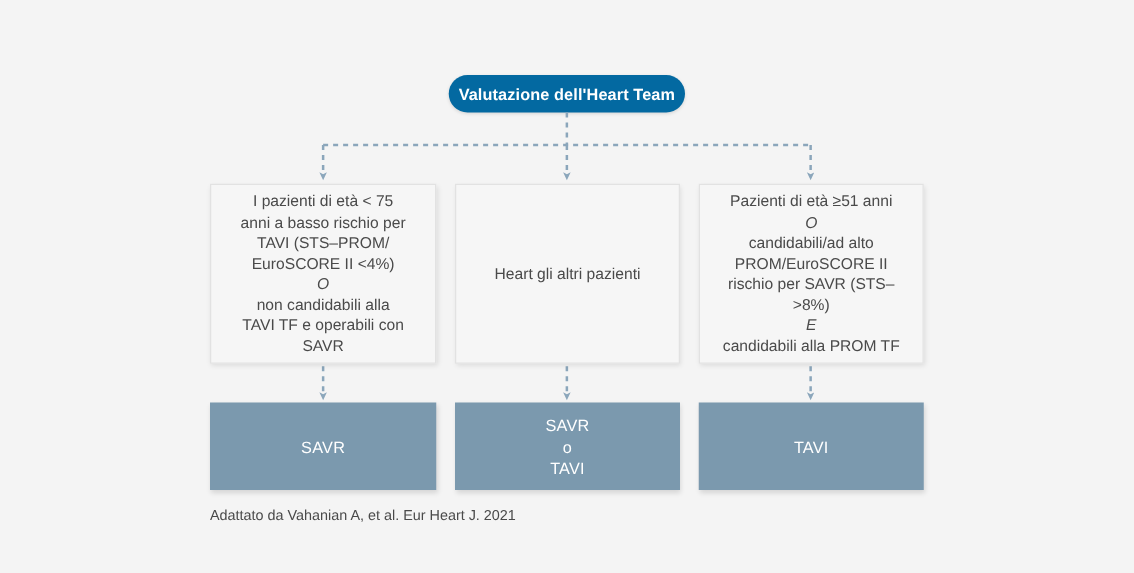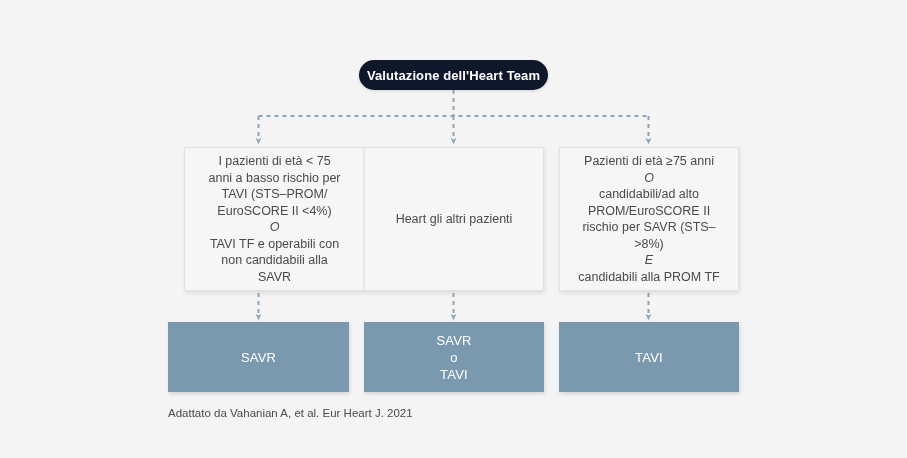--- a/index.html
+++ b/index.html
@@ -22,21 +22,21 @@
   }
 
   
   .top-pill {
     position: absolute;
     left: 359px;
     top: 60px;
     width: 189px;
     height: 30px;
     border-radius: 15px;
-    background: #0f172a;
+    background: #0369a1;
     color: #ffffff;
     font-size: 13px;
     font-weight: bold;
     letter-spacing: 0.1px;
     display: flex;
     align-items: center;
     justify-content: center;
     box-sizing: border-box;
     box-shadow: 0 1px 3px rgba(0,0,0,0.13);
     white-space: nowrap;
@@ -67,21 +67,21 @@
     justify-content: center;
     padding: 6px 10px;
     color: #4a4a4a;
     font-size: 12.5px;
     line-height: 16.5px;
     text-align: center;
   }
   .crit-box .line { display: block; white-space: nowrap; }
   .crit-box .conj { font-style: italic; }
 
-  #crit-1 { left: 184px; width: 181px; }
+  #crit-1 { left: 168px; width: 181px; }
   #crit-2 { left: 364px; width: 180px; }
   #crit-3 { left: 559px; width: 180px; }
 
   
   .outcome-box {
     position: absolute;
     top: 322px;
     height: 70px;
     background: #7b99ae;
     box-shadow: 1px 2px 4px rgba(0,0,0,0.13);
@@ -140,31 +140,31 @@
       <line x1="648.5" y1="293" x2="648.5" y2="317" marker-end="url(#arrow)"></line>
     </g>
   </svg>
 
   <div class="crit-box" id="crit-1">
     <span class="line">I pazienti di età &lt; 75</span>
     <span class="line">anni a basso rischio per</span>
     <span class="line">TAVI (STS–PROM/</span>
     <span class="line">EuroSCORE II &lt;4%)</span>
     <span class="line conj">O</span>
+    <span class="line">non candidabili alla</span>
     <span class="line">TAVI TF e operabili con</span>
-    <span class="line">non candidabili alla</span>
     <span class="line">SAVR</span>
   </div>
 
   <div class="crit-box" id="crit-2">
     <span class="line">Heart gli altri pazienti</span>
   </div>
 
   <div class="crit-box" id="crit-3">
-    <span class="line">Pazienti di età ≥75 anni</span>
+    <span class="line">Pazienti di età ≥51 anni</span>
     <span class="line conj">O</span>
     <span class="line">candidabili/ad alto</span>
     <span class="line">PROM/EuroSCORE II</span>
     <span class="line">rischio per SAVR (STS–</span>
     <span class="line">&gt;8%)</span>
     <span class="line conj">E</span>
     <span class="line">candidabili alla PROM TF</span>
   </div>
 
   <div class="outcome-box" id="out-1">

